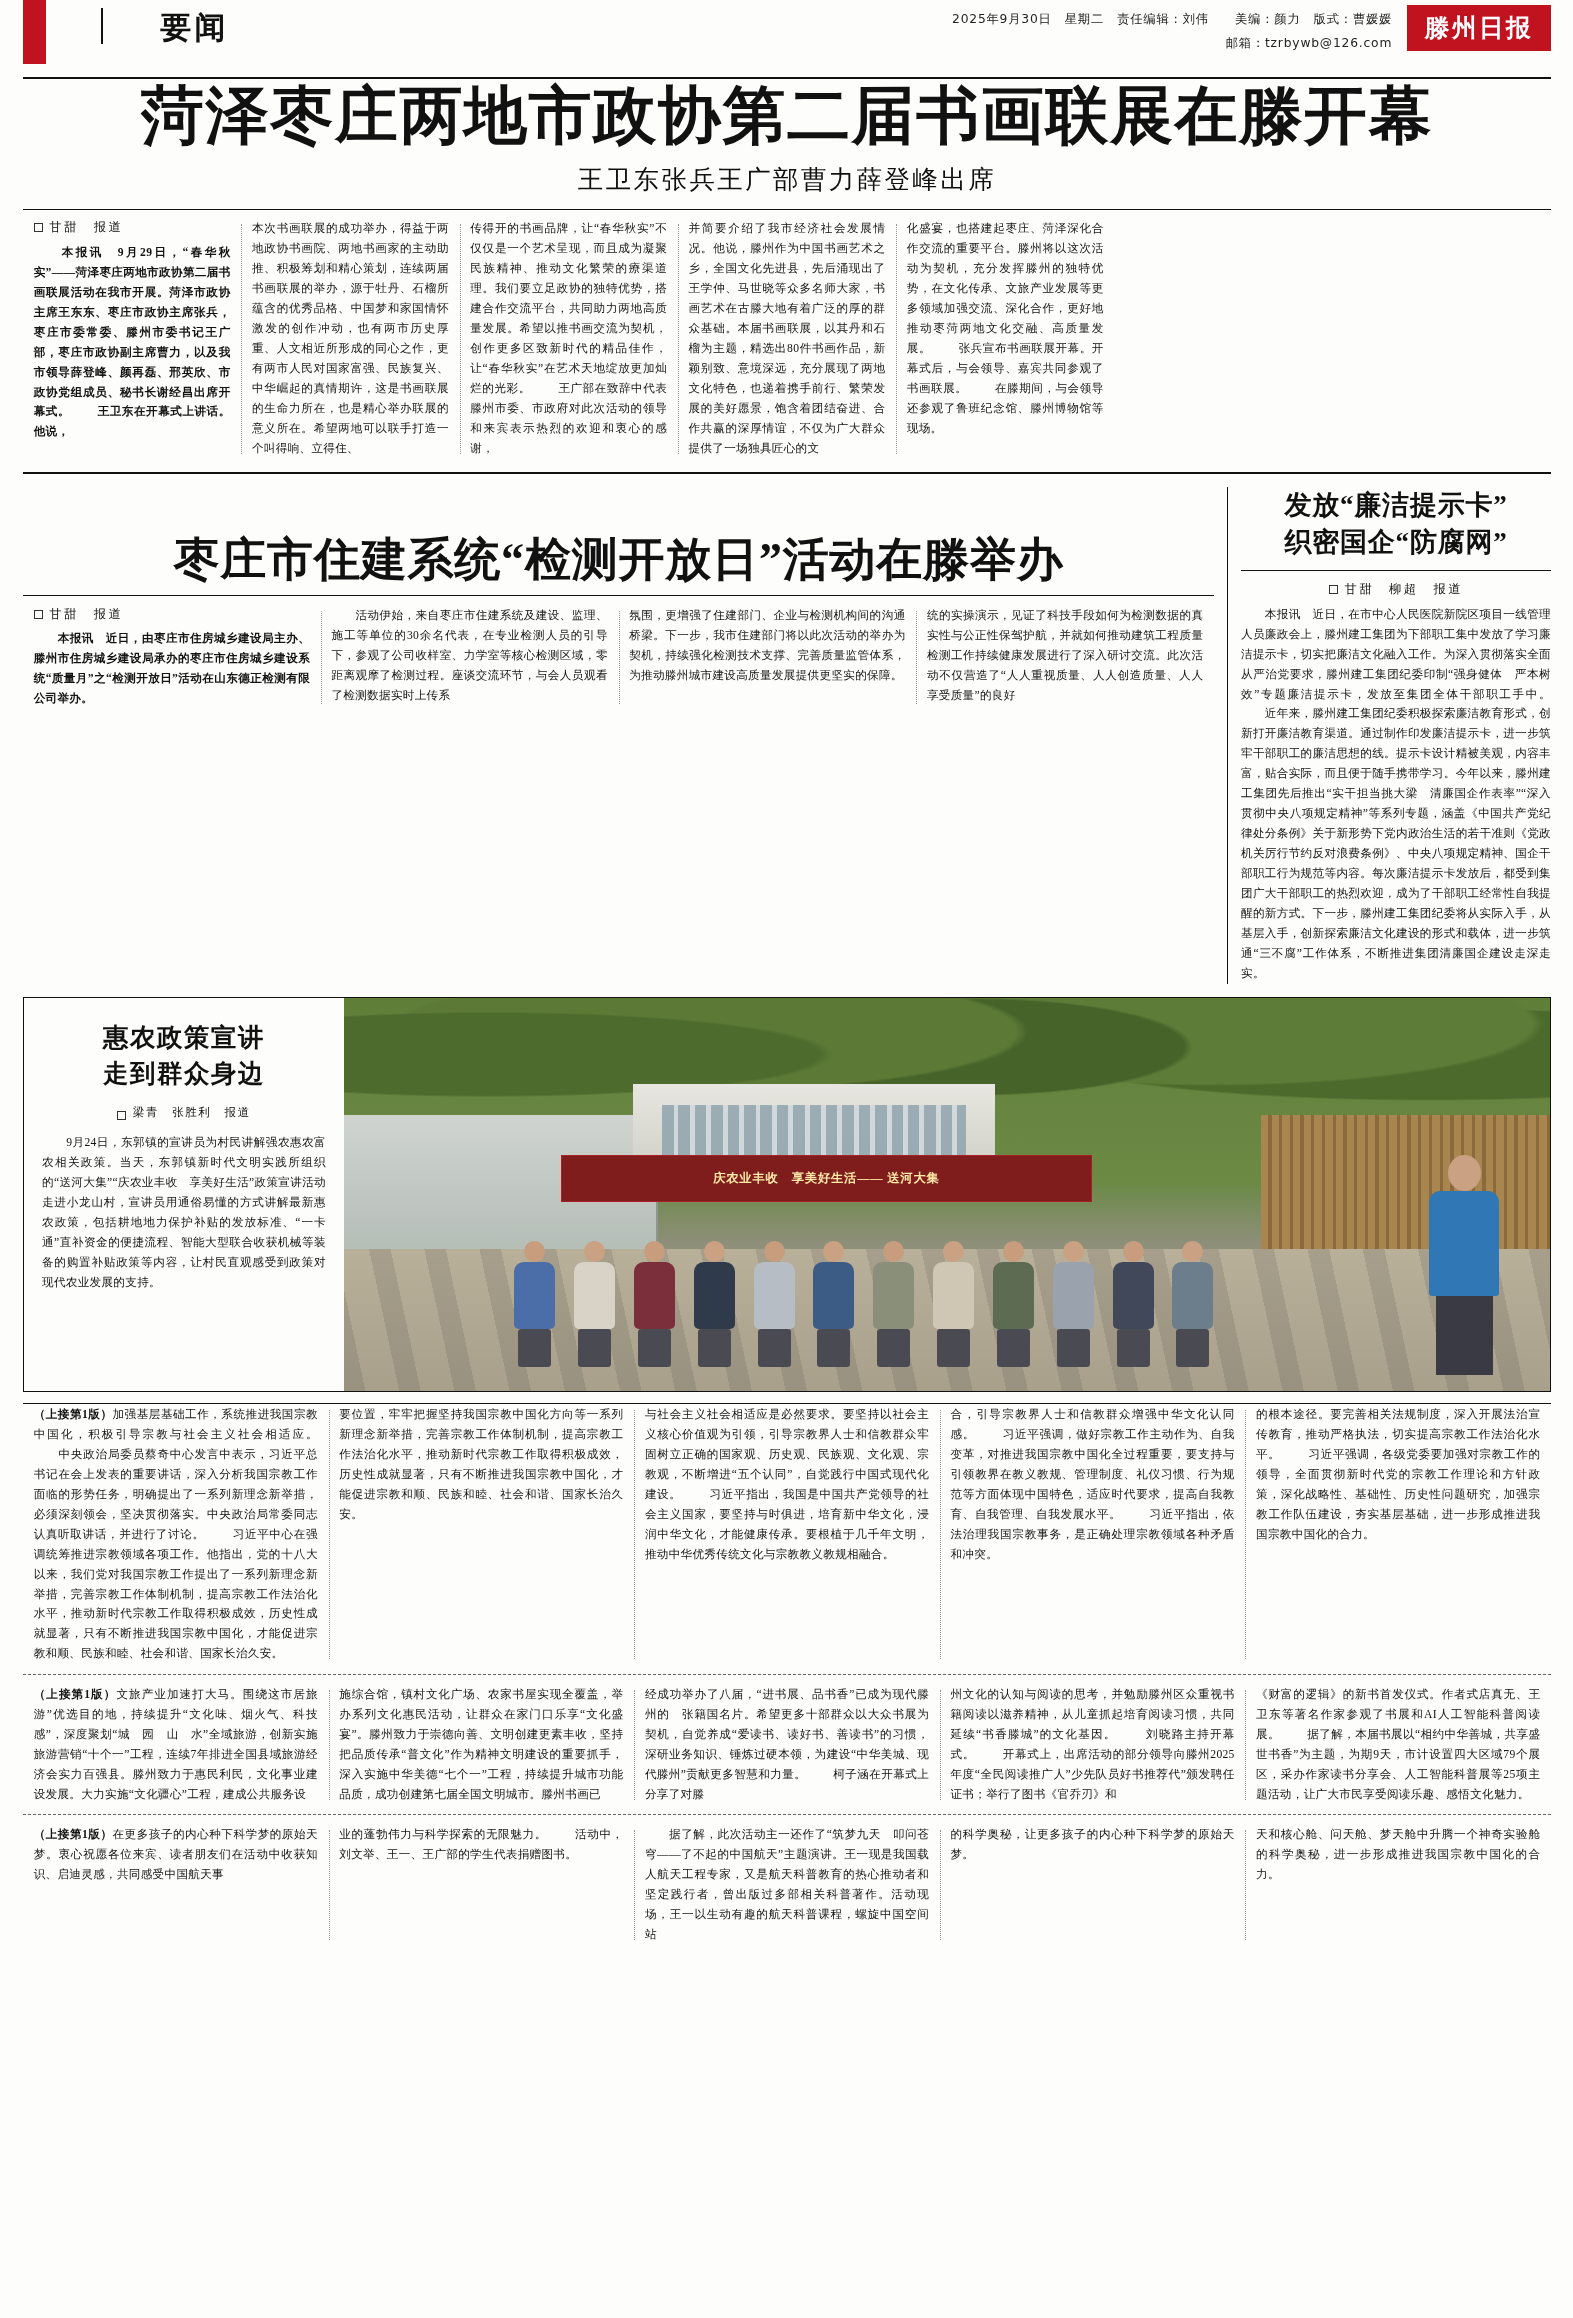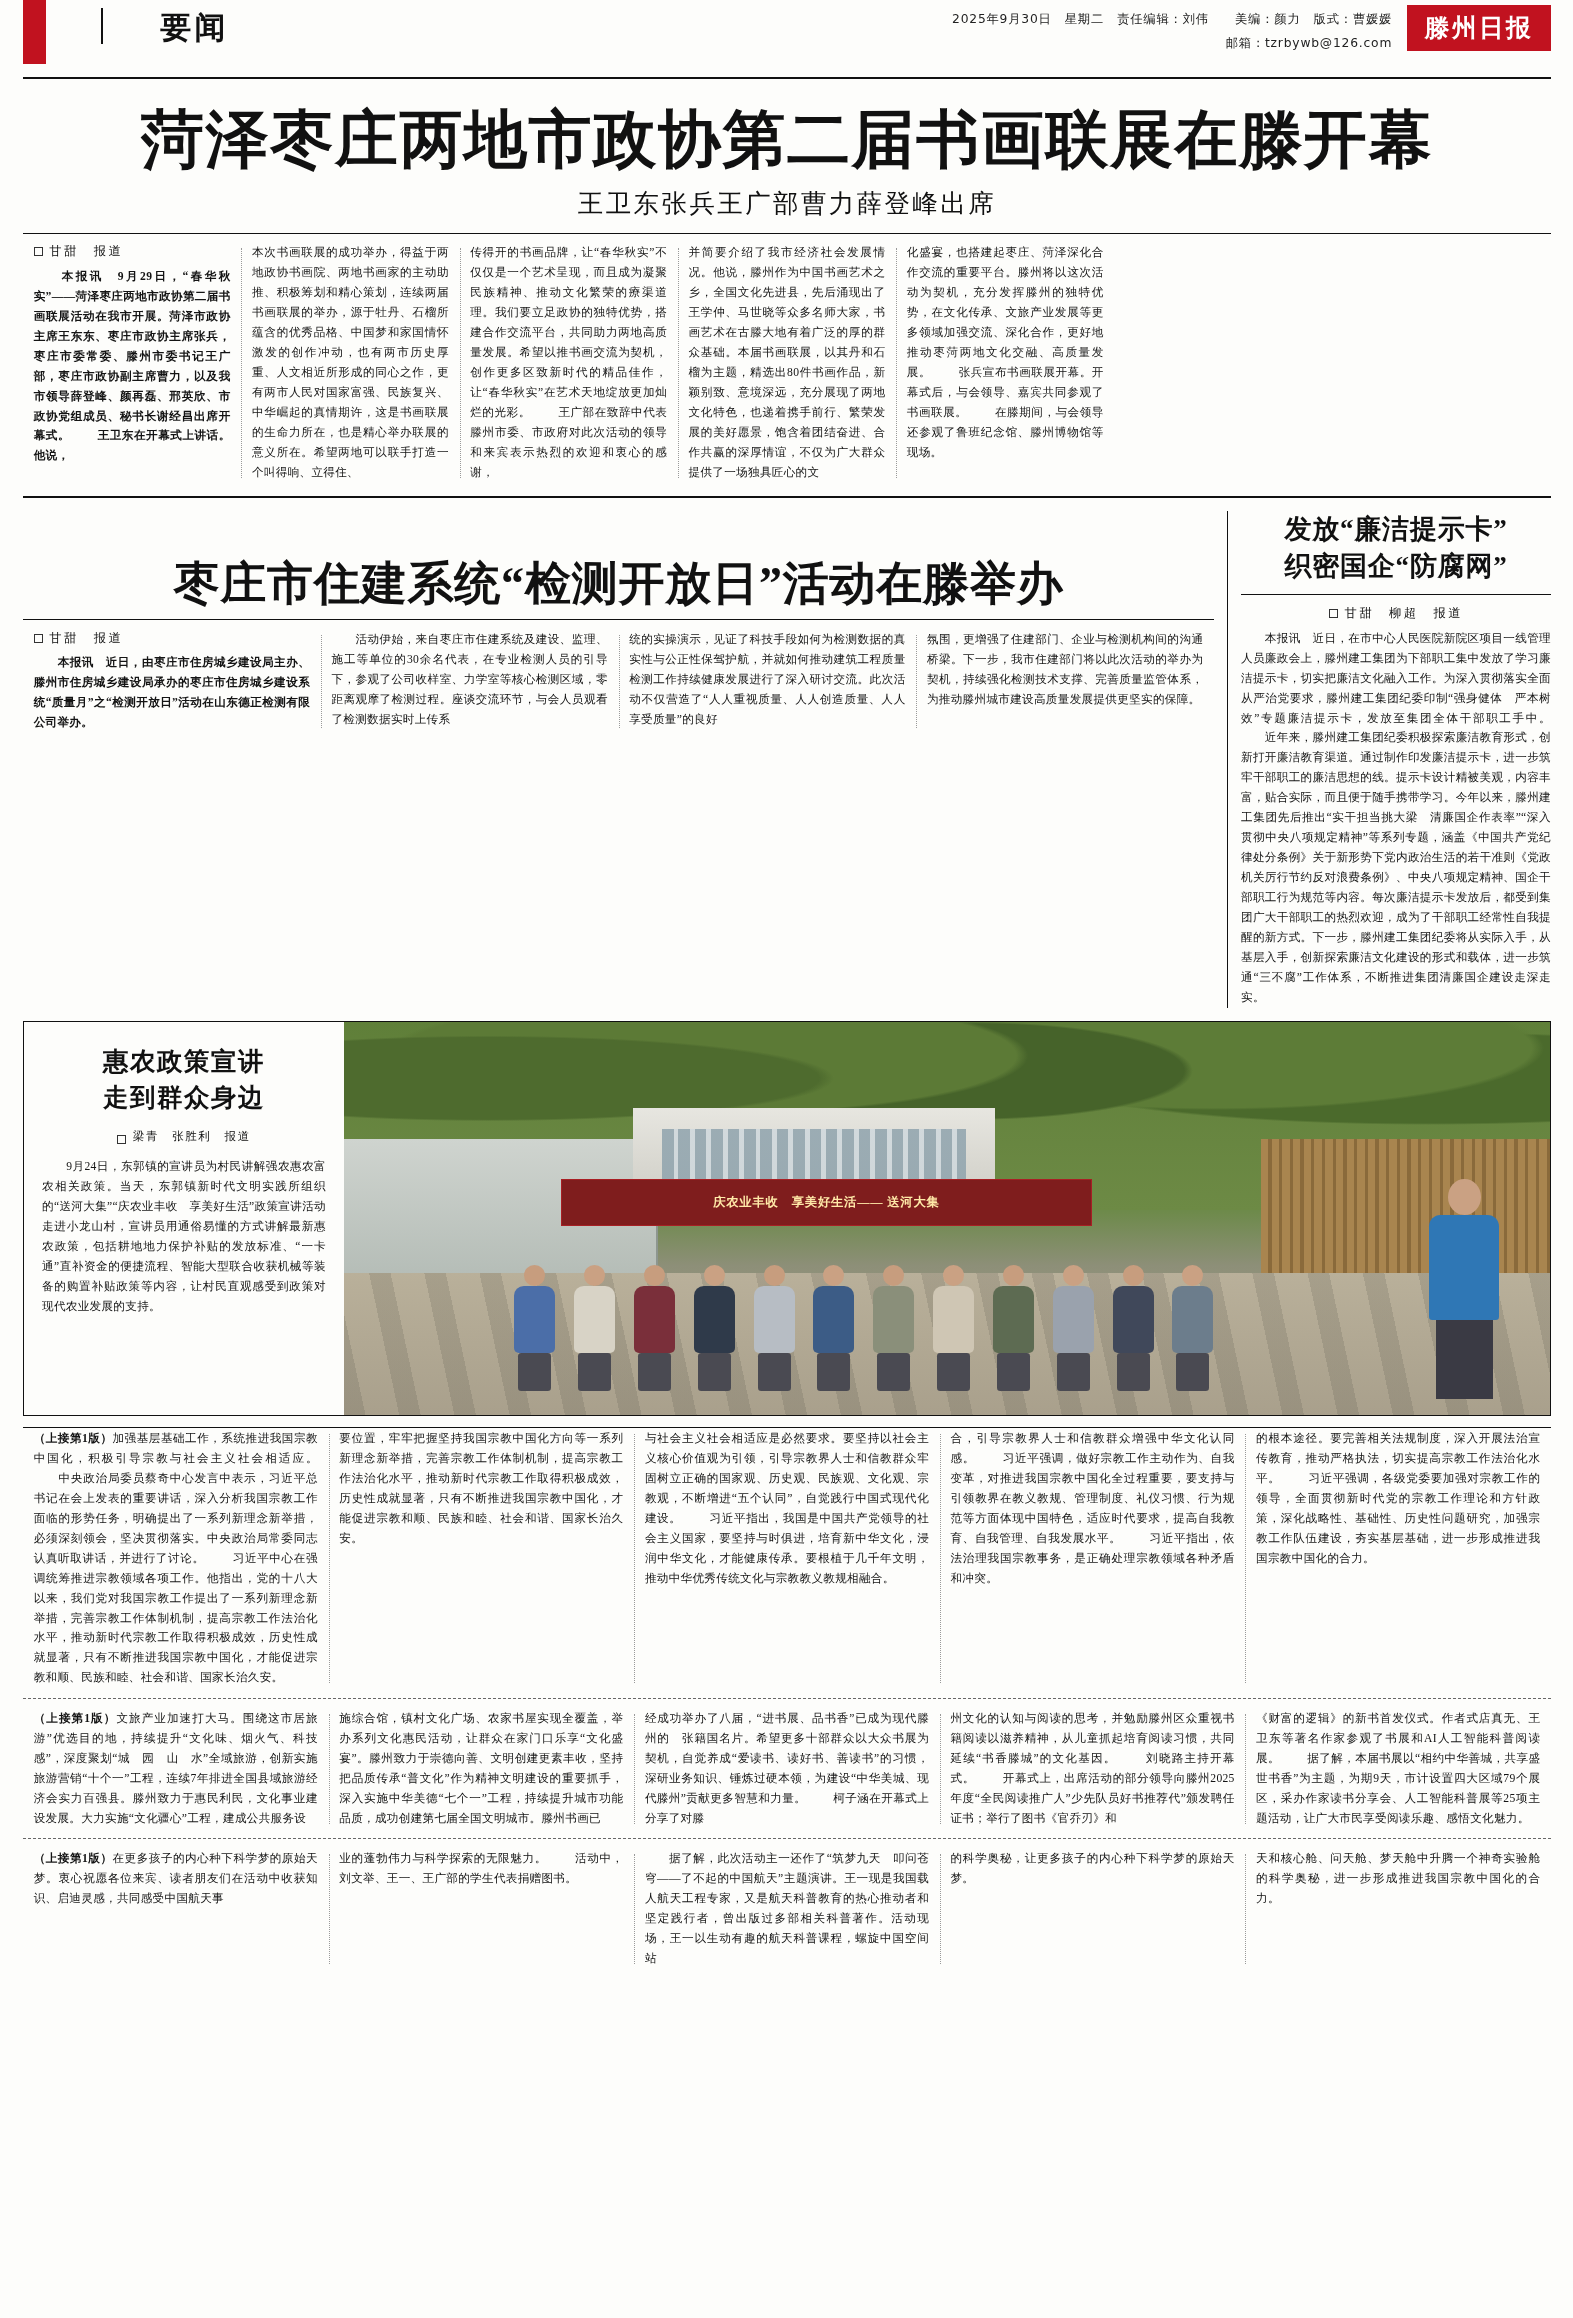--- a/index.html
+++ b/index.html
@@ -42,21 +42,21 @@
     font-family:"Liberation Serif","DejaVu Serif",serif;
     font-size:24.6px; font-weight:bold; letter-spacing:2.5px;
     display:flex; align-items:center; justify-content:center;
     margin-top:4.9px;
   }
   .corner-red {
     position:absolute; left:0; top:0; width:23px; height:64px; background:#c1121f;
   }
 
   
-  .h1-wrap { padding-top:2px;margin-top:24px; }
+  .h1-wrap { padding-top:2px; }
   .h1 {
     font-family:"Liberation Serif","DejaVu Serif",serif;
     font-weight:bold; font-size:63px; letter-spacing:1.6px;
     text-align:center; line-height:1.12; white-space:nowrap;
   }
   .h1-sub {
     font-family:"Liberation Serif","DejaVu Serif",serif;
     font-size:25.4px; text-align:center; margin-top:11.5px; letter-spacing:2.5px;
   }
   .rule-thin { border-top:0.8px solid #111; margin:11.5px 0 0; }
@@ -228,24 +228,24 @@
           <div class="byline">
             <span class="sq"></span>
             <span>甘甜　报道</span>
           </div>
           <div class="body-text lead">　　本报讯　近日，由枣庄市住房城乡建设局主办、滕州市住房城乡建设局承办的枣庄市住房城乡建设系统“质量月”之“检测开放日”活动在山东德正检测有限公司举办。</div>
         </div>
         <div class="col">
           <div class="body-text">　　活动伊始，来自枣庄市住建系统及建设、监理、施工等单位的30余名代表，在专业检测人员的引导下，参观了公司收样室、力学室等核心检测区域，零距离观摩了检测过程。座谈交流环节，与会人员观看了检测数据实时上传系</div>
         </div>
         <div class="col">
+          <div class="body-text">氛围，更增强了住建部门、企业与检测机构间的沟通桥梁。下一步，我市住建部门将以此次活动的举办为契机，持续强化检测技术支撑、完善质量监管体系，为推动滕州城市建设高质量发展提供更坚实的保障。</div>
+        </div>
+        <div class="col">
           <div class="body-text">统的实操演示，见证了科技手段如何为检测数据的真实性与公正性保驾护航，并就如何推动建筑工程质量检测工作持续健康发展进行了深入研讨交流。此次活动不仅营造了“人人重视质量、人人创造质量、人人享受质量”的良好</div>
-        </div>
-        <div class="col">
-          <div class="body-text">氛围，更增强了住建部门、企业与检测机构间的沟通桥梁。下一步，我市住建部门将以此次活动的举办为契机，持续强化检测技术支撑、完善质量监管体系，为推动滕州城市建设高质量发展提供更坚实的保障。</div>
         </div>
       </div>
     </div>
 
     <div class="mid-right">
       <div class="h3">发放“廉洁提示卡”</div>
       <div class="h3">织密国企“防腐网”</div>
       <div class="mid-sep"></div>
       <div class="byline" style="justify-content:center">
         <span class="sq"></span>

